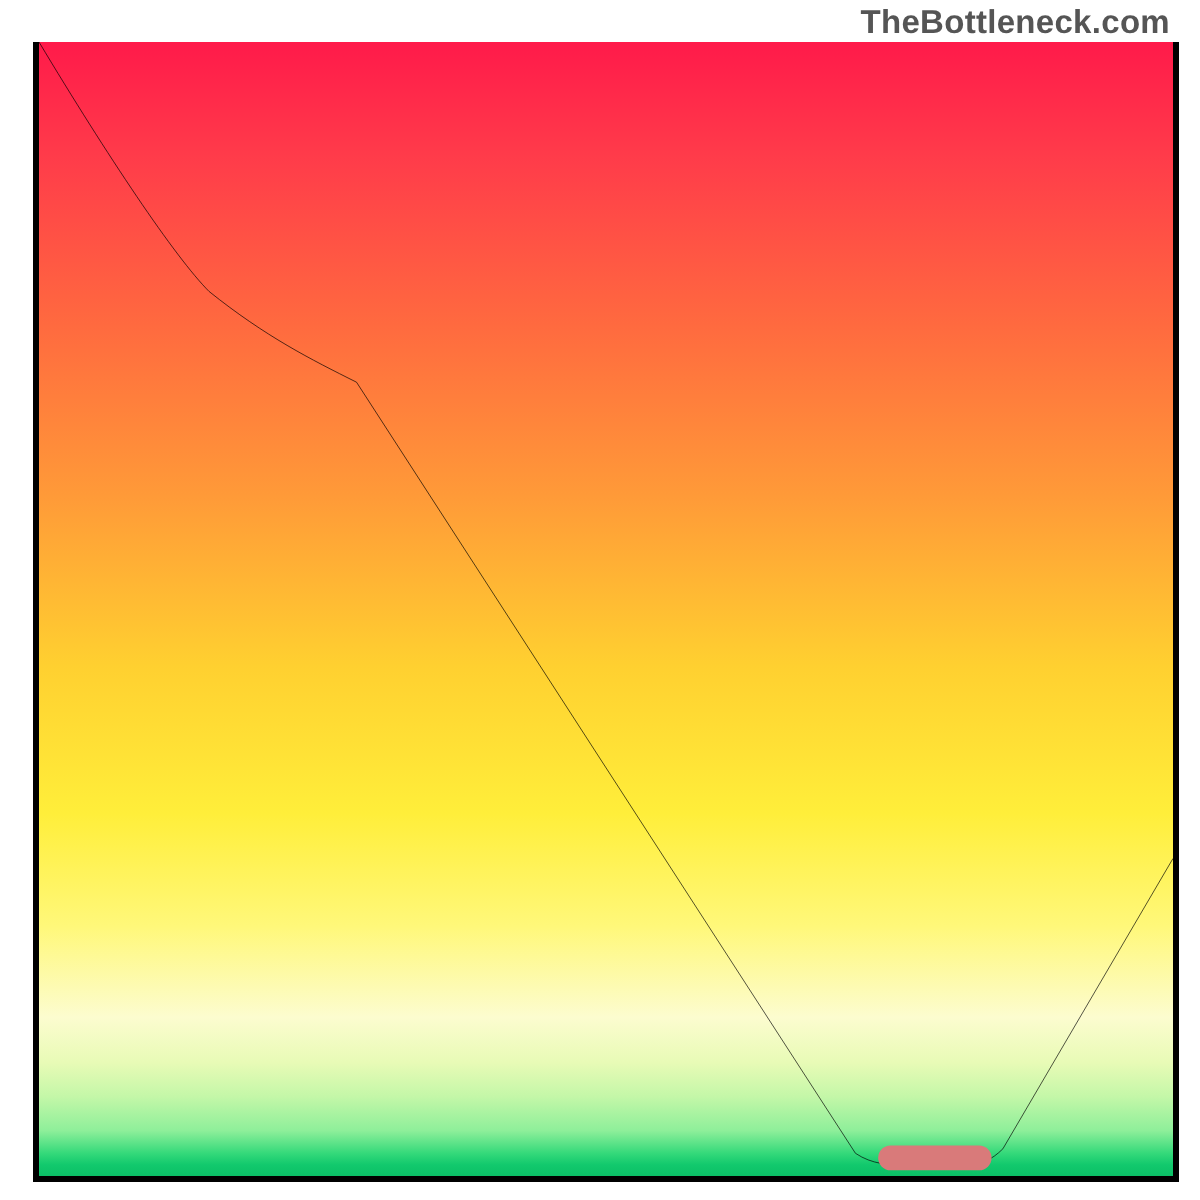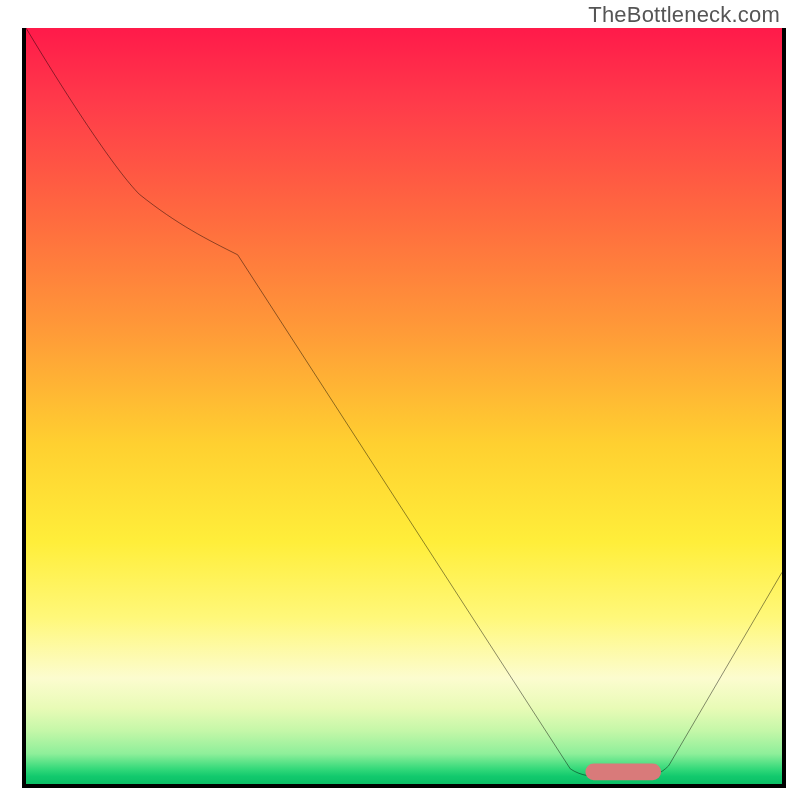--- a/index.html
+++ b/index.html
@@ -9,21 +9,21 @@
     height: 800px;
     background: #ffffff;
     font-family: Arial, Helvetica, sans-serif;
     position: relative;
   }
   .watermark {
     position: absolute;
     top: 2px;
     right: 20px;
     font-size: 22px;
-    font-weight: 400;
+    font-weight: 700;
     color: #555;
     letter-spacing: 0.2px;
   }
   .plot-area {
     position: absolute;
     left: 22px;
     top: 28px;
     width: 756px;
     height: 756px;
     border-left: 4px solid #000;

